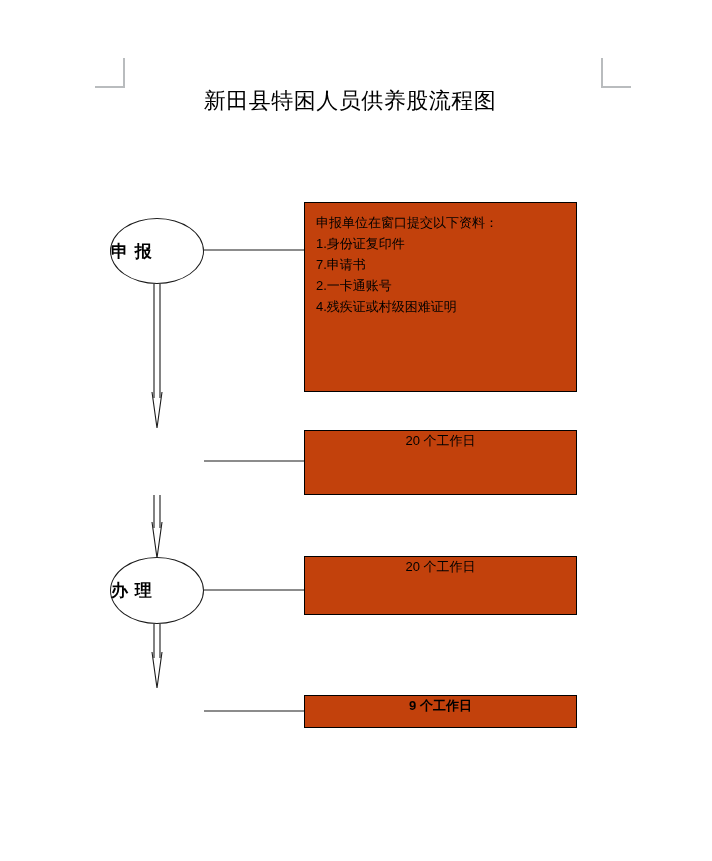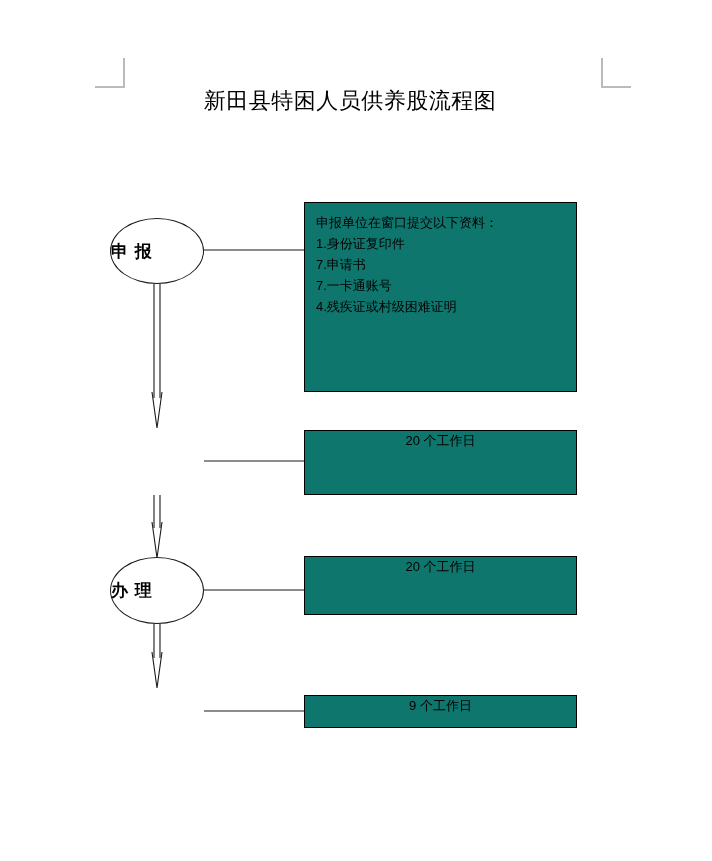--- a/index.html
+++ b/index.html
@@ -75,21 +75,21 @@
     font-size: 17px;
     font-weight: bold;
     letter-spacing: 1px;
     box-sizing: border-box;
   }
 
   
   .box {
     position: absolute;
     border: 1px solid #000000;
-    background: #0f766e;
+    background: #c2410c;
     box-sizing: border-box;
   }
   .box-center {
     text-align: center;
     font-size: 13px;
     line-height: 20px;
     padding-top: 0;
   }
   .box-list {
     font-size: 13px;
@@ -138,29 +138,29 @@
     <span>申  报</span>
   </div>
   <div class="node" style="left:110px; top:557px; width:94px; height:67px;">
     <span>办  理</span>
   </div>
 
   <div class="box box-list" style="left:304px; top:202px; width:273px; height:190px;">
     <div class="row">申报单位在窗口提交以下资料：</div>
     <div class="row">1.身份证复印件</div>
     <div class="row">7.申请书</div>
-    <div class="row">7.一卡通账号</div>
+    <div class="row">2.一卡通账号</div>
     <div class="row">4.残疾证或村级困难证明</div>
   </div>
 
   <div class="box box-center" style="left:304px; top:430px; width:273px; height:65px;">
     <span>20 个工作日</span>
   </div>
 
   <div class="box box-center" style="left:304px; top:556px; width:273px; height:59px;">
     <span>20 个工作日</span>
   </div>
 
-  <div class="box box-center" style="left:304px; top:695px; width:273px; height:33px;">
+  <div class="box box-center" style="left:304px; top:695px; width:273px; height:33px;font-weight:bold;">
     <span>9 个工作日</span>
   </div>
 
 </div>
 
 </body></html>

